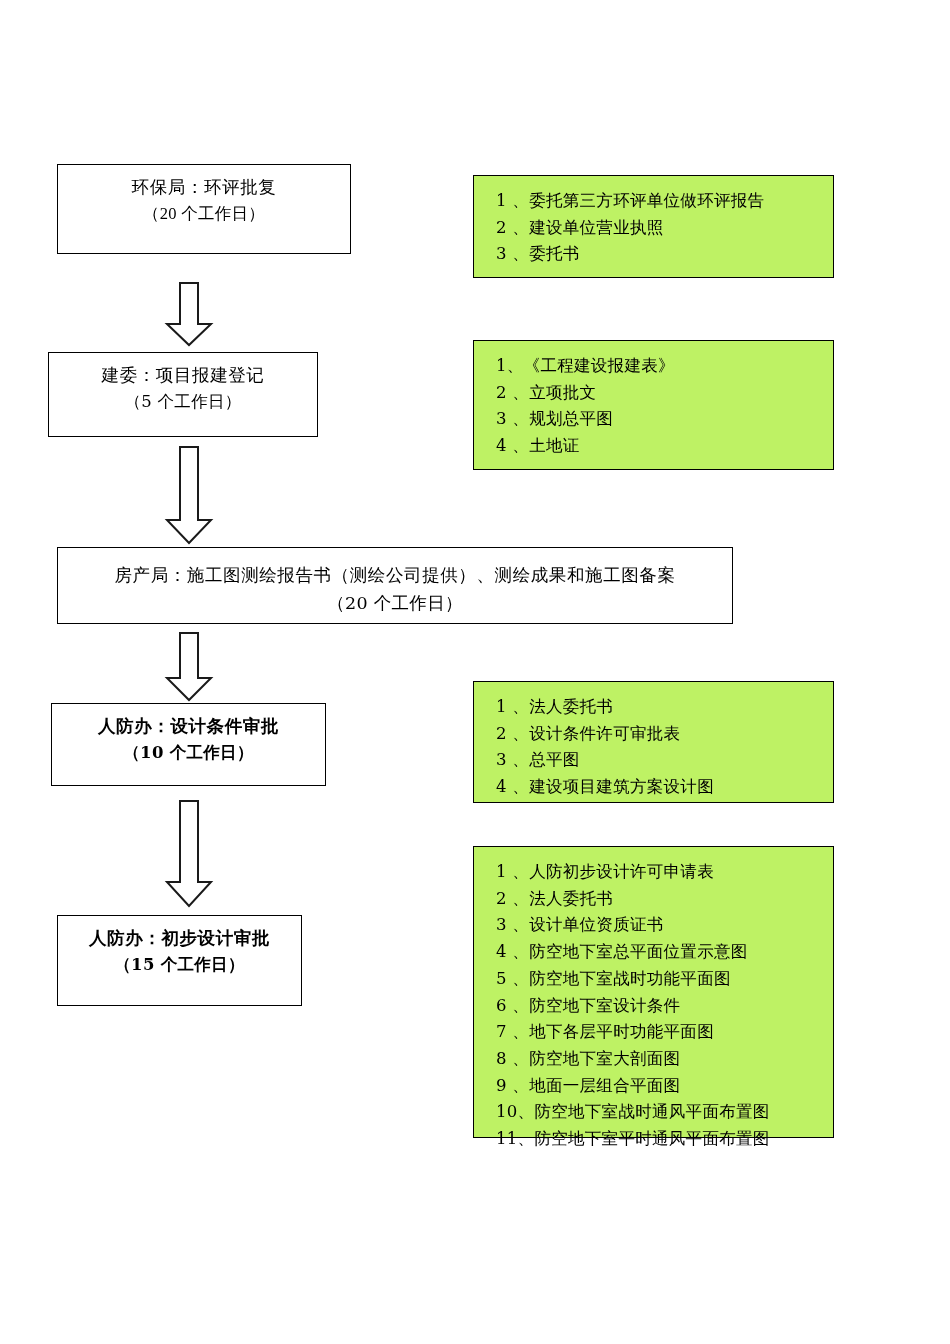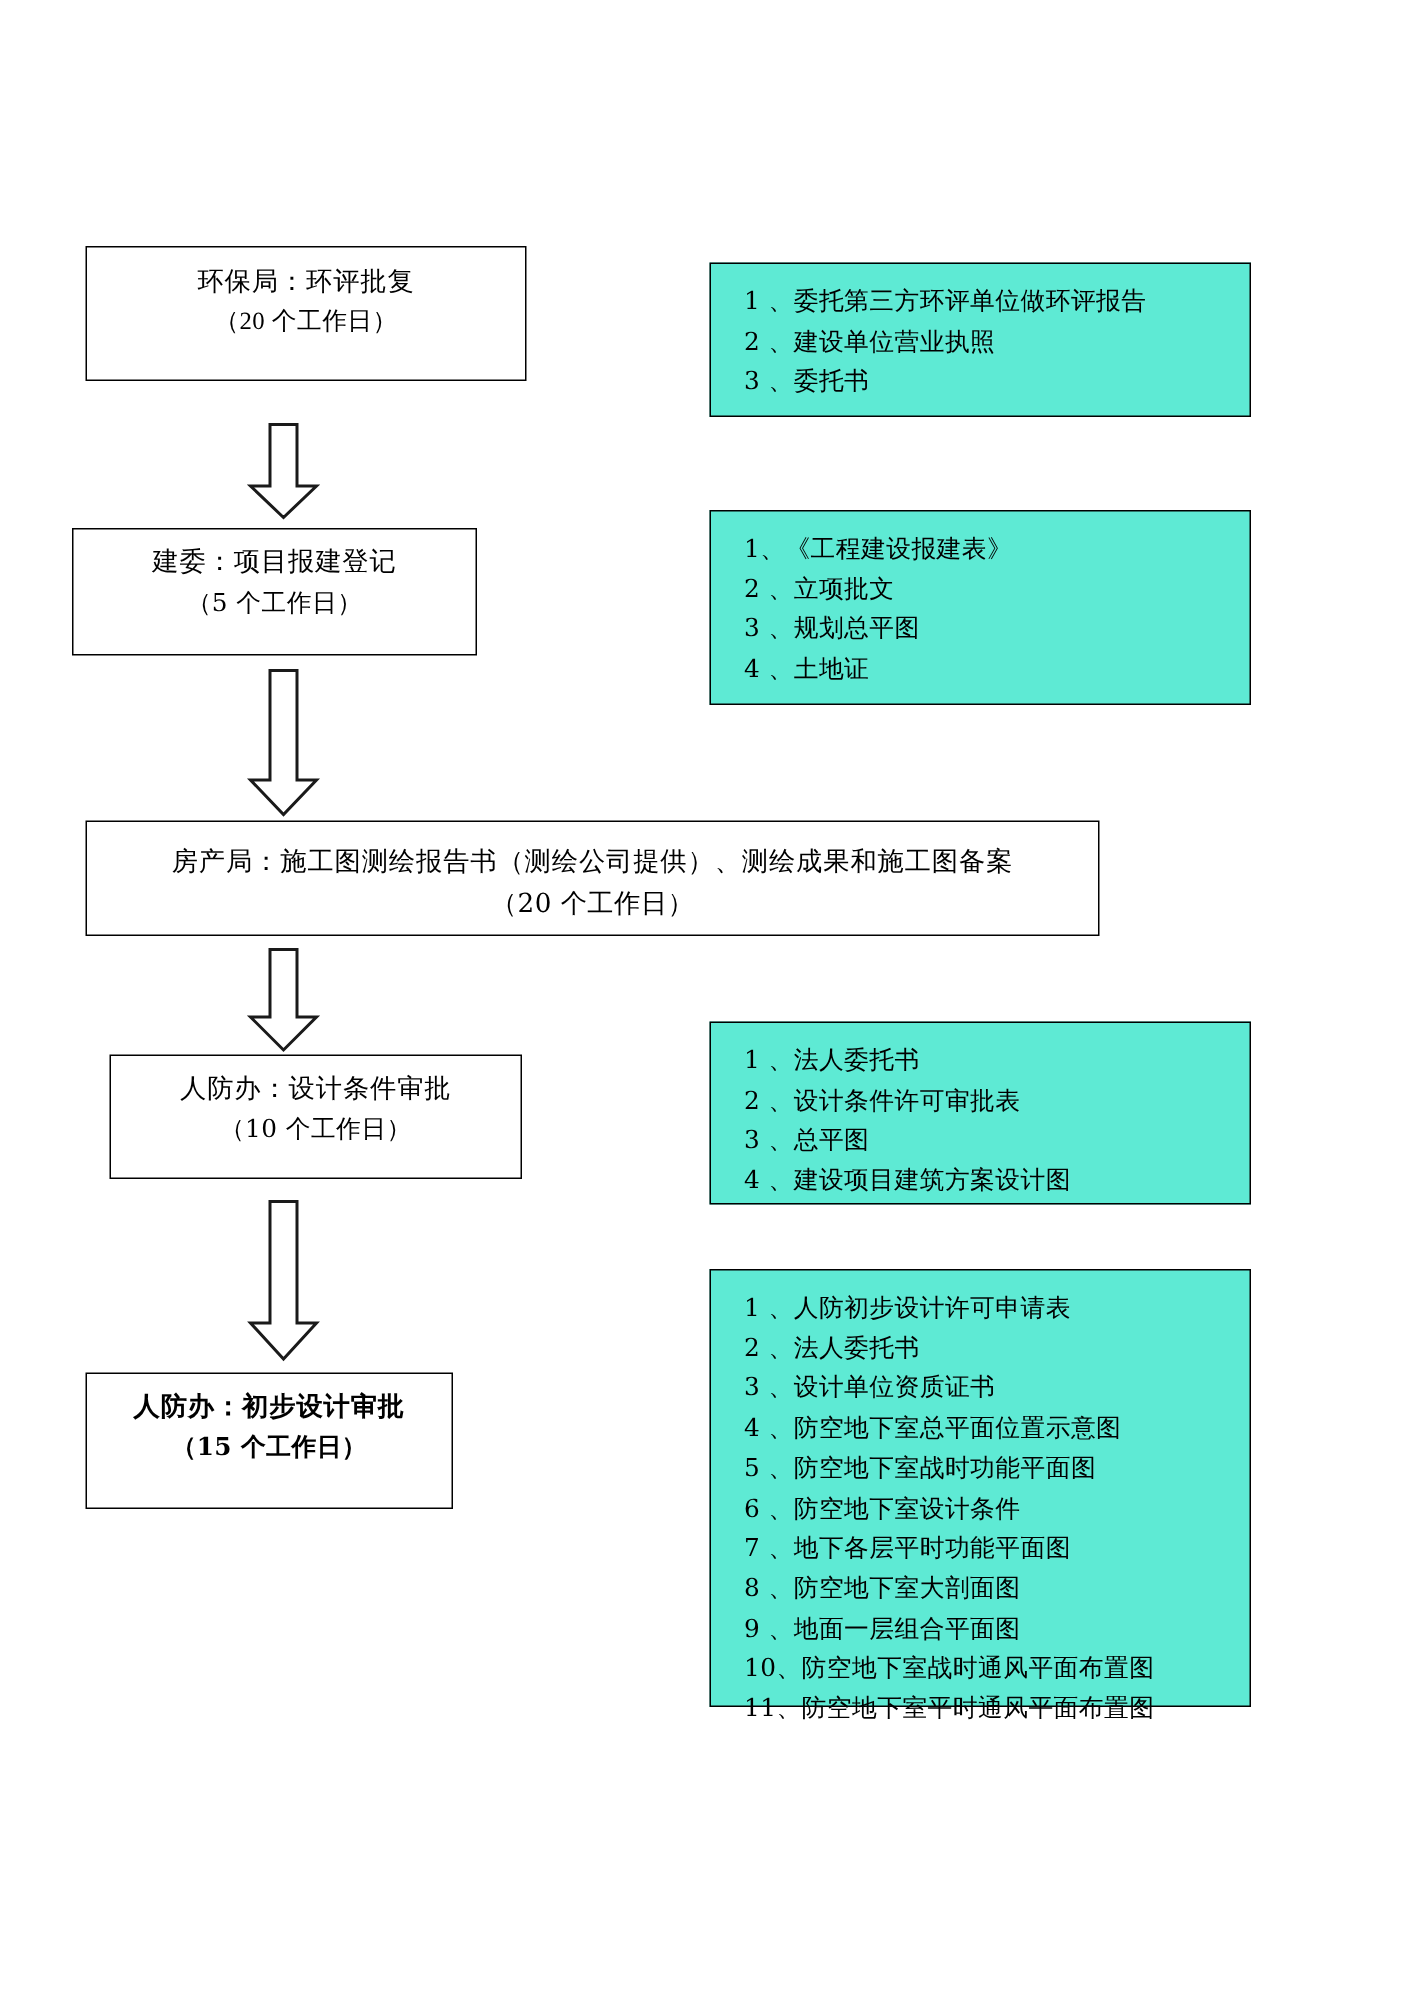--- a/index.html
+++ b/index.html
@@ -54,21 +54,21 @@
   }
   .proc-box.wide .proc-line {
     font-size: 17.5px;
   }
 
   
   .req-box {
     position: absolute;
     box-sizing: border-box;
     border: 1.4px solid #000000;
-    background: #5eead4;
+    background: #bef264;
     padding: 12px 0 10px 22px;
   }
   .req-list {
     margin: 0;
     padding: 0;
     list-style: none;
   }
   .req-item {
     font-size: 16.5px;
     line-height: 1.62;
@@ -134,21 +134,21 @@
     <span class="proc-line">房产局：施工图测绘报告书（测绘公司提供）、测绘成果和施工图备案</span>
     <span class="proc-line sub">（20 个工作日）</span>
   </div>
 
   <div class="arrow" style="left:165px; top:632px; width:48px; height:70px;">
     <svg width="48" height="70" viewBox="0 0 48 70" aria-hidden="true">
       <polygon points="15,1 33,1 33,46 46,46 24,68 2,46 15,46" fill="#ffffff" stroke="#1a1a1a" stroke-width="2" stroke-linejoin="miter"></polygon>
     </svg>
   </div>
 
-  <div class="proc-box" style="left:73px; top:703px; width:275px; height:83px;">
+  <div class="proc-box" style="left:51px; top:703px; width:275px; height:83px;font-weight:bold;">
     <span class="proc-line">人防办：设计条件审批</span>
     <span class="proc-line sub">（10 个工作日）</span>
   </div>
 
   <div class="req-box" style="left:473px; top:681px; width:361px; height:122px;">
     <div class="req-list">
       <span class="req-item">1 、法人委托书</span>
       <span class="req-item">2 、设计条件许可审批表</span>
       <span class="req-item">3 、总平图</span>
       <span class="req-item">4 、建设项目建筑方案设计图</span>

